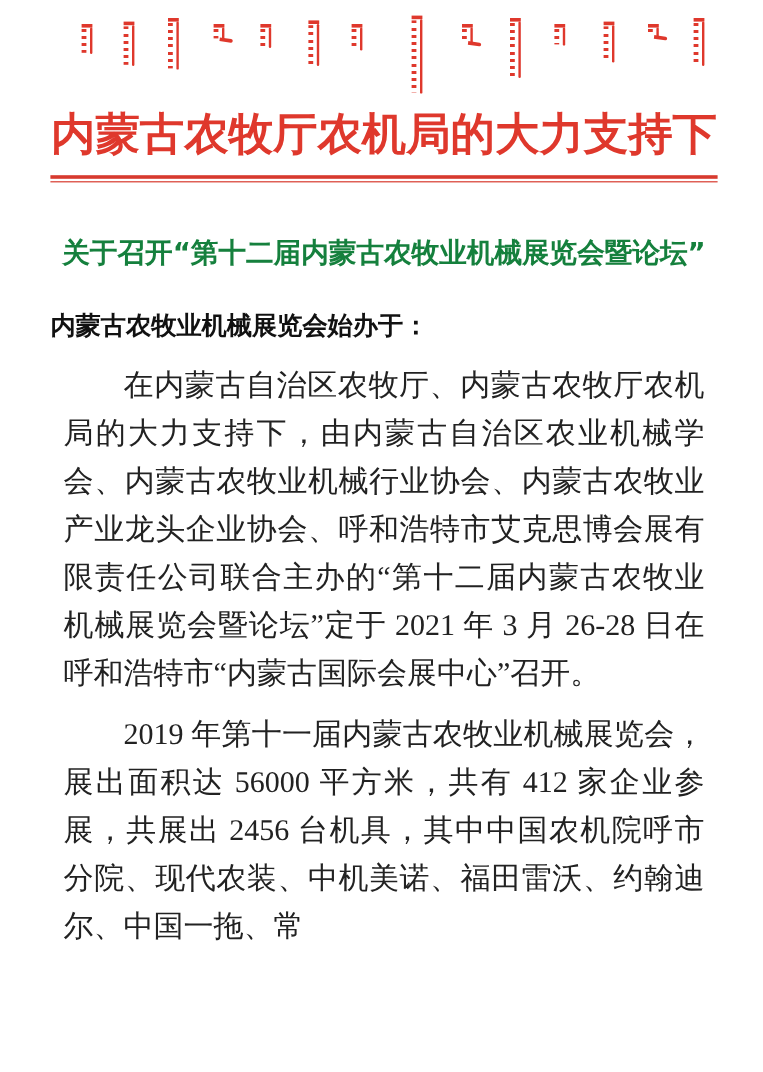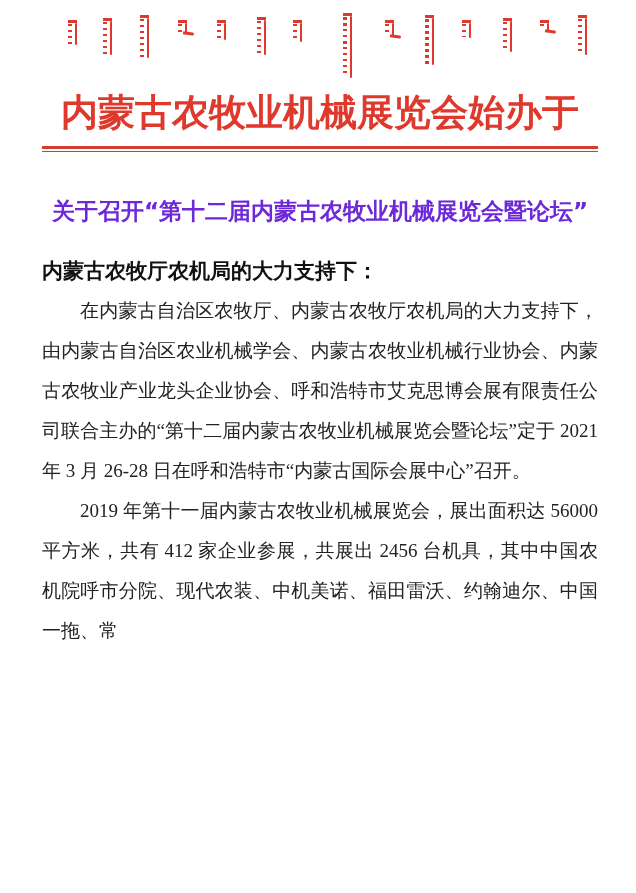--- a/index.html
+++ b/index.html
@@ -55,36 +55,36 @@
   .rule{margin-top:8px;}
   .rule-thick{height:3px;background:#d73a2e;}
   .rule-thin{height:1px;background:#d73a2e;margin-top:2px;}
 
   
   .doc-title{
     margin:40px 0 0 0;
     font-size:23px;line-height:39px;
     font-weight:700;
     text-align:center;
-    color:#6d28d9;
+    color:#15803d;
     font-family:"DejaVu Sans","Liberation Sans",sans-serif;
   }
   .doc-title .t-line{display:block;}
 
   
   .salutation{
     margin:20px 0 0 0;
     font-size:21px;line-height:40px;
     font-weight:700;
     color:#111111;
     font-family:"DejaVu Sans","Liberation Sans",sans-serif;
   }
   .body-para{
-    margin:0;
-    font-size:19px;line-height:40px;
+    margin:11px;
+    font-size:25px;line-height:40px;
     text-indent:2em;
     text-align:justify;
     text-justify:inter-character;
     color:#222222;
   }
 </style>
 </head>
 <body>
 
 <div class="page">
@@ -106,30 +106,30 @@
         </div>
       <div class="mg-col" style="left:383px;top:7px;height:50px"></div>
       <div class="mg-col" style="left:420px;top:12px;height:18px"></div>
       <div class="mg-col" style="left:461px;top:10px;height:34px"></div>
       <div class="mg-col" style="left:498px;top:12px;height:11px">
           <i class="tail"></i>
         </div>
       <div class="mg-col" style="left:536px;top:7px;height:40px"></div>
     </div>
 
-    <h1 class="org-title">内蒙古农牧业机械展览会始办于</h1>
+    <h1 class="org-title">内蒙古农牧厅农机局的大力支持下</h1>
 
     <div class="rule">
       <div class="rule-thick"></div>
       <div class="rule-thin"></div>
     </div>
 
     <h2 class="doc-title">
       <span class="t-line">关于召开“第十二届内蒙古农牧业机械展览会暨论坛”</span>
     </h2>
 
-    <p class="salutation">内蒙古农牧厅农机局的大力支持下：</p>
+    <p class="salutation">内蒙古农牧业机械展览会始办于：</p>
 
     <p class="body-para">在内蒙古自治区农牧厅、内蒙古农牧厅农机局的大力支持下，由内蒙古自治区农业机械学会、内蒙古农牧业机械行业协会、内蒙古农牧业产业龙头企业协会、呼和浩特市艾克思博会展有限责任公司联合主办的“第十二届内蒙古农牧业机械展览会暨论坛”定于 2021 年 3 月 26-28 日在呼和浩特市“内蒙古国际会展中心”召开。</p>
     <p class="body-para">2019 年第十一届内蒙古农牧业机械展览会，展出面积达 56000 平方米，共有 412 家企业参展，共展出 2456 台机具，其中中国农机院呼市分院、现代农装、中机美诺、福田雷沃、约翰迪尔、中国一拖、常</p>
 
   </div>
 </div>
 
 </body></html>

